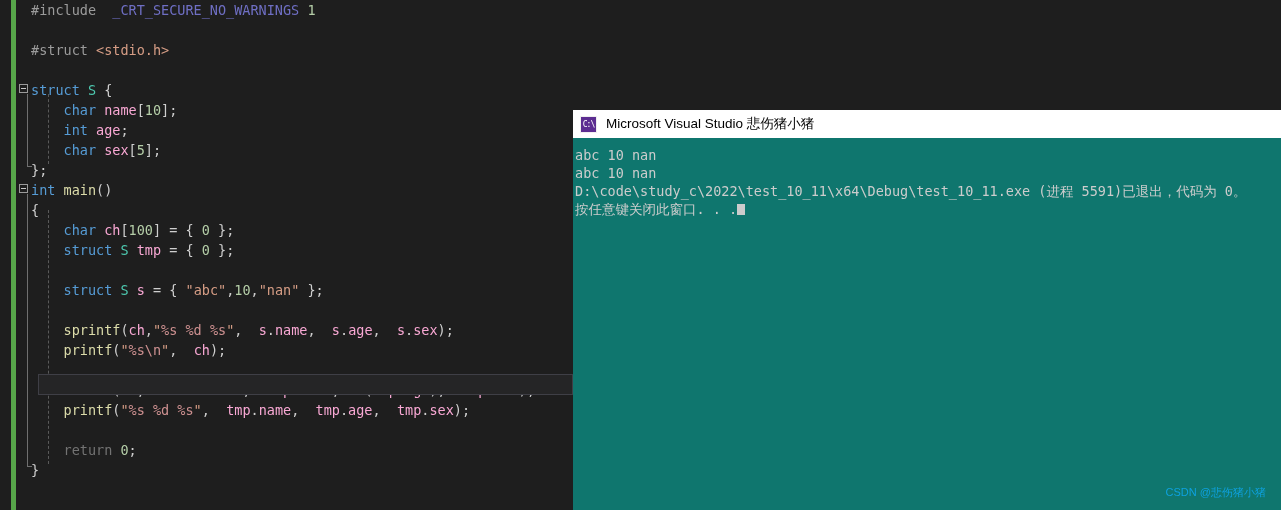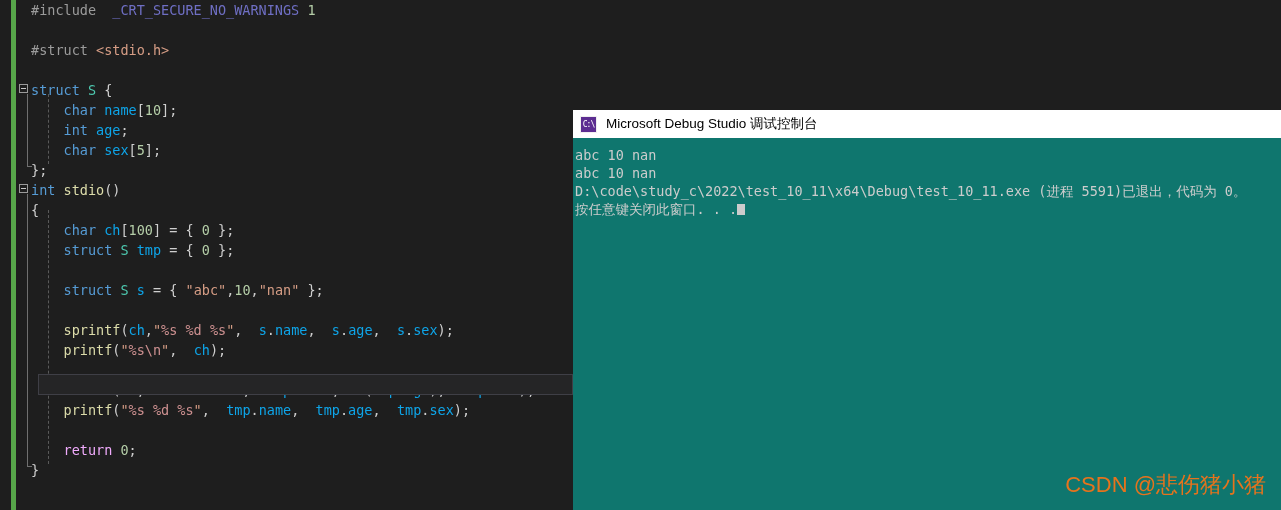--- a/index.html
+++ b/index.html
@@ -49,23 +49,23 @@
     white-space: pre;
   }
 
   
   .t-pp      { color: #9b9b9b; }
   .t-macro   { color: #6f6fc4; }
   .t-num     { color: #b5cea8; }
   .t-str     { color: #d69d85; }
   .t-kw      { color: #569cd6; }
   .t-type    { color: #4ec9b0; }
-  .t-var     { color: #0ea5e9; }
+  .t-var     { color: #f9a8d4; }
   .t-fn      { color: #dcdcaa; }
-  .t-ctrl    { color: #f0abfc; }
+  .t-ctrl    { color: #737373; }
   .t-punc    { color: #cfcfcf; }
   .t-fmt     { color: #cd9090; }
   .t-plain   { color: #d4d4d4; }
 
   
   .fold-box {
     position: absolute;
     left: 19px;
     width: 9px; height: 9px;
     border: 1px solid #9a9a9a;
@@ -174,23 +174,23 @@
     display: inline-block;
     width: 8px; height: 11px;
     background: #cccccc;
     vertical-align: -1px;
   }
 
   
   #watermark {
     position: absolute;
     right: 15px; bottom: 10px;
-    color: #f97316;
+    color: #0ea5e9;
     font-family: "Liberation Sans", sans-serif;
-    font-size: 22px;
+    font-size: 11px;
     opacity: 0.92;
     white-space: nowrap;
   }
 </style>
 </head>
 <body>
 
 <div id="editor">
 
   <div id="change-bar"></div>
@@ -198,21 +198,21 @@
   <div id="code-area">
       <div class="code-line" style="top: 0px;"><span class="code-text"><span class="t-pp">#include</span><span class="t-plain">  </span><span class="t-macro">_CRT_SECURE_NO_WARNINGS</span><span class="t-plain"> </span><span class="t-num">1</span></span></div>
       <div class="code-line" style="top: 20px;"><span class="code-text"></span></div>
       <div class="code-line" style="top: 40px;"><span class="code-text"><span class="t-pp">#struct</span><span class="t-plain"> </span><span class="t-str">&lt;stdio.h&gt;</span></span></div>
       <div class="code-line" style="top: 60px;"><span class="code-text"></span></div>
       <div class="code-line" style="top: 80px;"><span class="code-text"><span class="t-kw">struct</span><span class="t-plain"> </span><span class="t-type">S</span><span class="t-plain"> </span><span class="t-punc">{</span></span></div>
       <div class="code-line" style="top: 100px;"><span class="code-text"><span class="t-plain">    </span><span class="t-kw">char</span><span class="t-plain"> </span><span class="t-var">name</span><span class="t-punc">[</span><span class="t-num">10</span><span class="t-punc">];</span></span></div>
       <div class="code-line" style="top: 120px;"><span class="code-text"><span class="t-plain">    </span><span class="t-kw">int</span><span class="t-plain"> </span><span class="t-var">age</span><span class="t-punc">;</span></span></div>
       <div class="code-line" style="top: 140px;"><span class="code-text"><span class="t-plain">    </span><span class="t-kw">char</span><span class="t-plain"> </span><span class="t-var">sex</span><span class="t-punc">[</span><span class="t-num">5</span><span class="t-punc">];</span></span></div>
       <div class="code-line" style="top: 160px;"><span class="code-text"><span class="t-punc">};</span></span></div>
-      <div class="code-line" style="top: 180px;"><span class="code-text"><span class="t-kw">int</span><span class="t-plain"> </span><span class="t-fn">stdio</span><span class="t-punc">()</span></span></div>
+      <div class="code-line" style="top: 180px;"><span class="code-text"><span class="t-kw">int</span><span class="t-plain"> </span><span class="t-fn">main</span><span class="t-punc">()</span></span></div>
       <div class="code-line" style="top: 200px;"><span class="code-text"><span class="t-punc">{</span></span></div>
       <div class="code-line" style="top: 220px;"><span class="code-text"><span class="t-plain">    </span><span class="t-kw">char</span><span class="t-plain"> </span><span class="t-var">ch</span><span class="t-punc">[</span><span class="t-num">100</span><span class="t-punc">] = { </span><span class="t-num">0</span><span class="t-punc"> };</span></span></div>
       <div class="code-line" style="top: 240px;"><span class="code-text"><span class="t-plain">    </span><span class="t-kw">struct</span><span class="t-plain"> </span><span class="t-type">S</span><span class="t-plain"> </span><span class="t-var">tmp</span><span class="t-punc"> = { </span><span class="t-num">0</span><span class="t-punc"> };</span></span></div>
       <div class="code-line" style="top: 260px;"><span class="code-text"></span></div>
       <div class="code-line" style="top: 280px;"><span class="code-text"><span class="t-plain">    </span><span class="t-kw">struct</span><span class="t-plain"> </span><span class="t-type">S</span><span class="t-plain"> </span><span class="t-var">s</span><span class="t-punc"> = { </span><span class="t-str">"abc"</span><span class="t-punc">,</span><span class="t-num">10</span><span class="t-punc">,</span><span class="t-str">"nan"</span><span class="t-punc"> };</span></span></div>
       <div class="code-line" style="top: 300px;"><span class="code-text"></span></div>
       <div class="code-line" style="top: 320px;"><span class="code-text"><span class="t-plain">    </span><span class="t-fn">sprintf</span><span class="t-punc">(</span><span class="t-var">ch</span><span class="t-punc">,</span><span class="t-str">"</span><span class="t-fmt">%s %d %s</span><span class="t-str">"</span><span class="t-punc">,  </span><span class="t-var">s</span><span class="t-punc">.</span><span class="t-var">name</span><span class="t-punc">,  </span><span class="t-var">s</span><span class="t-punc">.</span><span class="t-var">age</span><span class="t-punc">,  </span><span class="t-var">s</span><span class="t-punc">.</span><span class="t-var">sex</span><span class="t-punc">);</span></span></div>
       <div class="code-line" style="top: 340px;"><span class="code-text"><span class="t-plain">    </span><span class="t-fn">printf</span><span class="t-punc">(</span><span class="t-str">"</span><span class="t-fmt">%s</span><span class="t-fmt">\n</span><span class="t-str">"</span><span class="t-punc">,  </span><span class="t-var">ch</span><span class="t-punc">);</span></span></div>
       <div class="code-line" style="top: 360px;"><span class="code-text"></span></div>
       <div class="code-line" style="top: 380px;"><span class="code-text"><span class="t-plain">    </span><span class="t-fn">sscanf</span><span class="t-punc">(</span><span class="t-var">ch</span><span class="t-punc">,  </span><span class="t-str">"</span><span class="t-fmt">%s %d %s</span><span class="t-str">"</span><span class="t-punc">,  </span><span class="t-var">tmp</span><span class="t-punc">.</span><span class="t-var">name</span><span class="t-punc">,  &amp;(</span><span class="t-var">tmp</span><span class="t-punc">.</span><span class="t-var">age</span><span class="t-punc">),  </span><span class="t-var">tmp</span><span class="t-punc">.</span><span class="t-var">sex</span><span class="t-punc">);</span></span></div>
@@ -233,21 +233,21 @@
   <div id="current-line-box"></div>
 
   <div id="squiggle">
     
   </div>
 </div>
 
 <div id="console-window">
   <div id="console-titlebar">
     <div id="console-icon">C:\</div>
-    <div id="console-title-text">Microsoft Debug Studio 调试控制台</div>
+    <div id="console-title-text">Microsoft Visual Studio 悲伤猪小猪</div>
   </div>
   <div id="console-body">
       <div class="console-line">abc 10 nan</div>
       <div class="console-line">abc 10 nan</div>
       <div class="console-line">D:\code\study_c\2022\test_10_11\x64\Debug\test_10_11.exe (进程 5591)已退出，代码为 0。</div>
       <div class="console-line">按任意键关闭此窗口. . .<span class="cursor-block"></span></div>
     </div>
 </div>
 
 <div id="watermark">CSDN @悲伤猪小猪</div>

